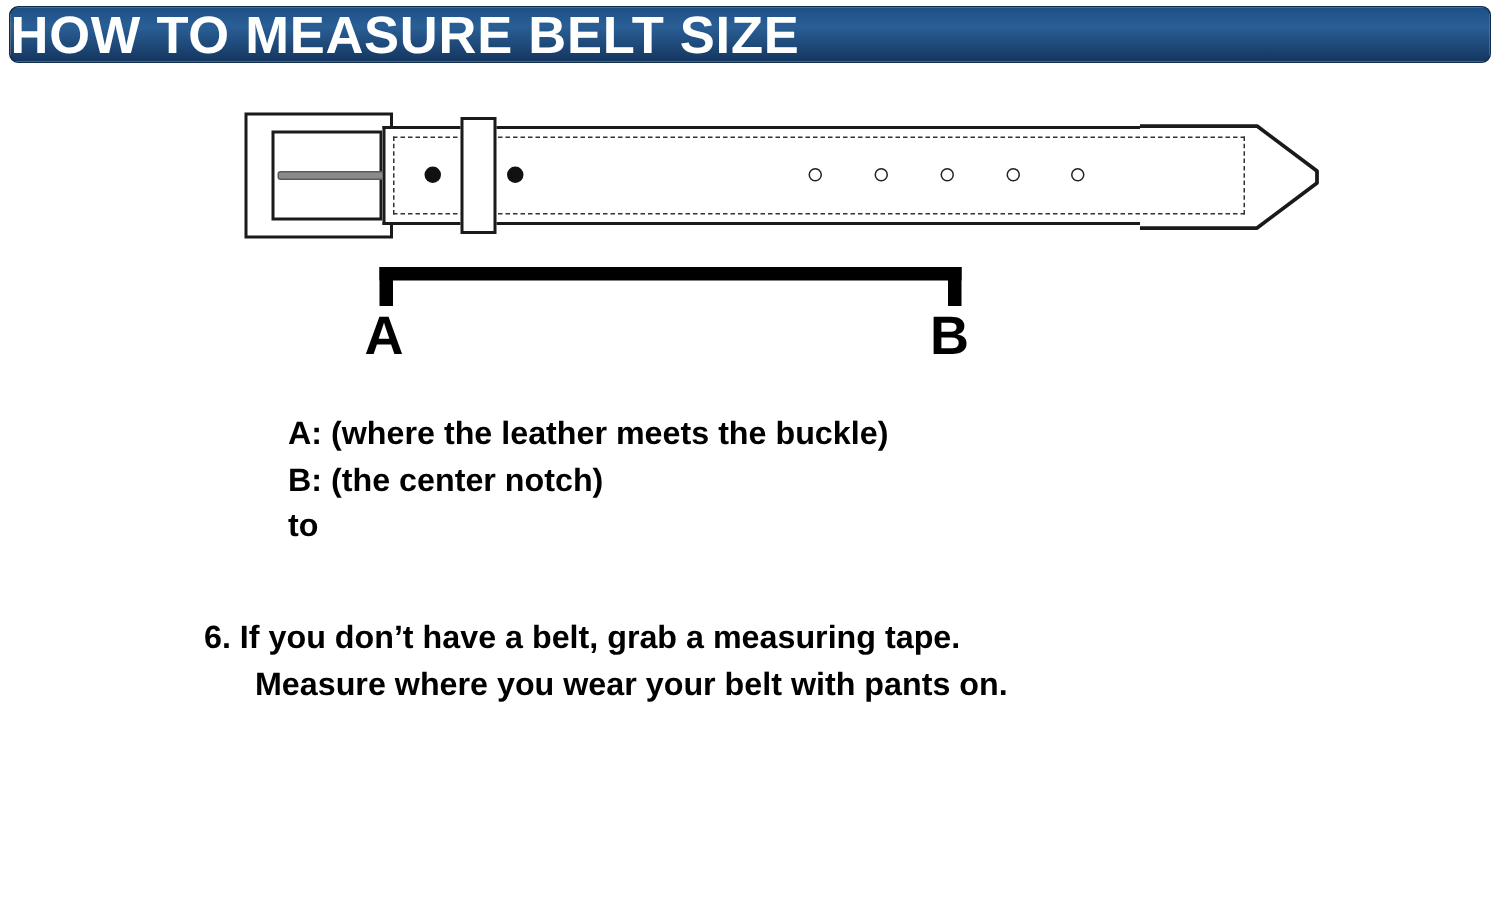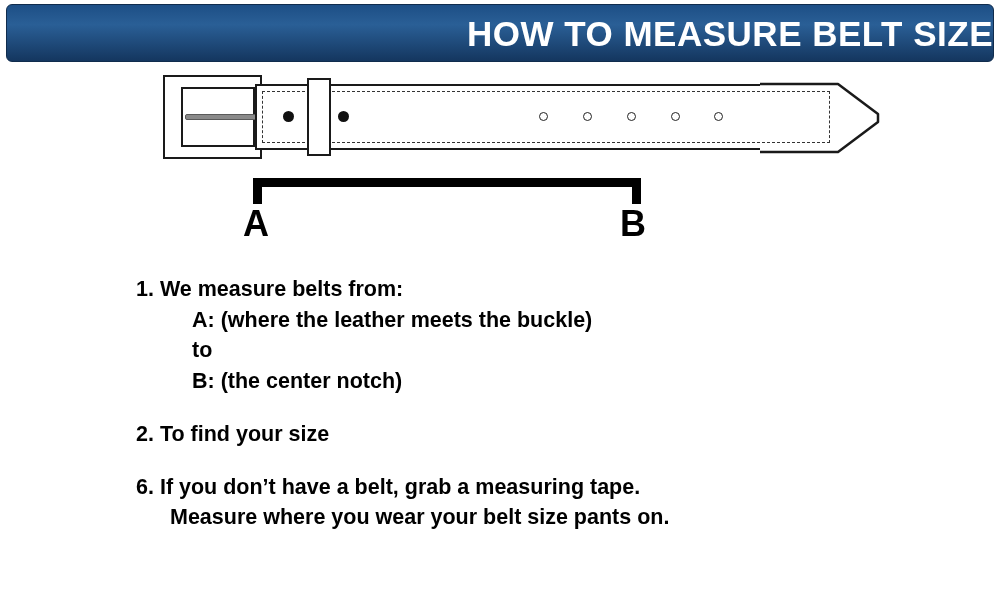--- a/index.html
+++ b/index.html
@@ -15,28 +15,28 @@
     overflow: hidden;
     position: relative;
   }
 
   
   .header-banner {
     position: absolute;
     left: 6px;
     top: 4px;
     width: 988px;
-    height: 58px;
+    height: 38px;
     border-radius: 6px;
     background: linear-gradient(to bottom, #1d4f86 0%, #2a5f96 35%, #14365f 100%);
     border: 1px solid #102c4d;
     box-sizing: border-box;
     display: flex;
     align-items: center;
-    justify-content: flex-end;
+    justify-content: flex-start;
   }
   .header-title {
     color: #ffffff;
     font-size: 35px;
     font-weight: bold;
     letter-spacing: 0.5px;
     line-height: 1;
     white-space: nowrap;
   }
 
@@ -244,32 +244,30 @@
     <div class="bracket-tick-right"></div>
   </div>
 
   <div class="label-a">A</div>
   <div class="label-b">B</div>
 </div>
 
 <div class="instructions">
 
   <div class="step">
-    <div>1. We measure belts from:</div>
     <div class="indent-1">A: (where the leather meets the buckle)</div>
+    <div class="indent-1">B: (the center notch)</div>
     <div class="indent-1">to</div>
-    <div class="indent-1">B: (the center notch)</div>
   </div>
 
   <div class="step-gap"></div>
 
   <div class="step">
-    <div>2. To find your size</div>
   </div>
 
   <div class="step-gap"></div>
 
   <div class="step">
     <div>6. If you don’t have a belt, grab a measuring tape.</div>
-    <div class="indent-2">Measure where you wear your belt size pants on.</div>
+    <div class="indent-2">Measure where you wear your belt with pants on.</div>
   </div>
 
 </div>
 
 </body></html>

